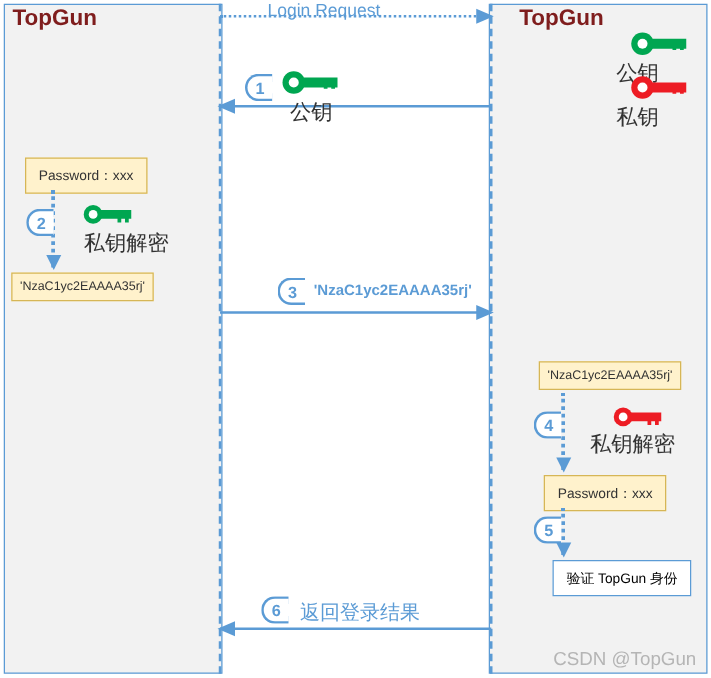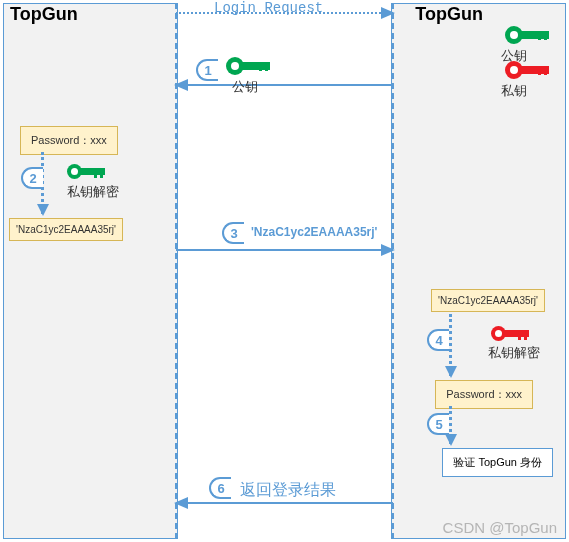--- a/index.html
+++ b/index.html
@@ -3,21 +3,21 @@
 <meta charset="utf-8">
 <style>
 *{box-sizing:border-box;margin:0;padding:0}
 body{font-family:"Microsoft YaHei",Arial,sans-serif;font-size:12px;background:#fff;width:569px;height:542px;position:relative;overflow:hidden}
 .col{position:absolute;top:3px;bottom:3px;width:175px;background:#f2f2f2;border:1px solid #5b9bd5}
 .col.left{left:3px}
 .col.right{right:3px}
 .lifeline{position:absolute;top:3px;bottom:3px;width:0;border-left:2px dashed #5b9bd5}
 .lifeline.left{left:175px}
 .lifeline.right{right:175px}
-.title{position:absolute;top:4px;font-weight:bold;font-size:18px;color:#000000}
+.title{position:absolute;top:4px;font-weight:bold;font-size:18px;color:#7f1d1d}
 .title.l{left:10px}
 .title.r{right:86px}
 .key{display:inline-block;width:44px;height:18px;position:relative;vertical-align:middle}
 .key.small{width:38px;height:15px}
 .key .bow{position:absolute;left:0;top:0;width:18px;height:18px;border-radius:50%}
 .key.small .bow{width:15px;height:15px}
 .key .hole{position:absolute;left:5px;top:5px;width:8px;height:8px;border-radius:50%;background:#fff}
 .key.small .hole{left:4px;top:4px;width:7px;height:7px}
 .key .shaft{position:absolute;left:16px;top:5px;right:0;height:8px}
 .key.small .shaft{left:13px;top:4px;height:7px}
@@ -29,21 +29,21 @@
 .box.yellow{background:#fff2cc;border-color:#d6b656;color:#333}
 .box.blue{border-color:#5b9bd5;color:#000;font-weight:normal}
 .step{position:absolute;width:22px;height:22px;border:2px solid #5b9bd5;border-right:none;border-radius:13px 0 0 13px;background:#fff;text-align:center;line-height:20px;font-weight:bold;color:#5b9bd5;font-size:13px}
 .arrow-h{position:absolute;height:0;border-top:2px solid #5b9bd5}
 .arrow-h.dot{border-top:2px dotted #5b9bd5}
 .arrow-h .head{position:absolute;width:0;height:0;border-top:6px solid transparent;border-bottom:6px solid transparent;top:-7px}
 .arrow-h .head.l{left:-2px;border-right:14px solid #5b9bd5}
 .arrow-h .head.r{right:-2px;border-left:14px solid #5b9bd5}
 .arrow-v{position:absolute;width:0;border-left:3px dotted #5b9bd5}
 .arrow-v .head{position:absolute;width:0;height:0;border-left:6px solid transparent;border-right:6px solid transparent;border-top:12px solid #5b9bd5;left:-7px;bottom:-2px}
-.lbl{position:absolute;font-size:13px;color:#333}
+.lbl{position:absolute;font-size:17px;color:#333}
 .lbl.blue{color:#5b9bd5}
 .wm{position:absolute;right:12px;bottom:6px;font-size:15px;color:rgba(120,120,120,.5);font-family:Arial}
 </style>
 </head>
 <body>
 
 <div class="col left"></div>
 <div class="col right"></div>
 <div class="lifeline left"></div>
 <div class="lifeline right"></div>
@@ -56,21 +56,21 @@
 </div>
 <div class="lbl" style="right:42px;top:47px">公钥</div>
 <div style="position:absolute;right:20px;top:61px">
   <span class="key red"><span class="bow"></span><span class="hole"></span><span class="shaft"></span><span class="bit1"></span><span class="bit2"></span></span>
 </div>
 <div class="lbl" style="right:42px;top:82px">私钥</div>
 
 <div class="arrow-h dot" style="left:176px;right:176px;top:12px">
     <div class="head r"></div>
   </div>
-<div class="lbl blue" style="left:214px;top:0px;font-family:Liberation Mono, monospace;font-size:14px">Login Request</div>
+<div class="lbl blue" style="left:214px;top:0px;font-family:Liberation Sans, sans-serif;font-size:14px">Login Request</div>
 
 <div class="arrow-h" style="left:176px;right:176px;top:84px">
     <div class="head l"></div>
   </div>
 <div class="step" style="left:196px;top:59px">1</div>
 <div style="position:absolute;left:226px;top:57px">
   <span class="key green"><span class="bow"></span><span class="hole"></span><span class="shaft"></span><span class="bit1"></span><span class="bit2"></span></span>
 </div>
 <div class="lbl" style="left:232px;top:78px">公钥</div>
 

